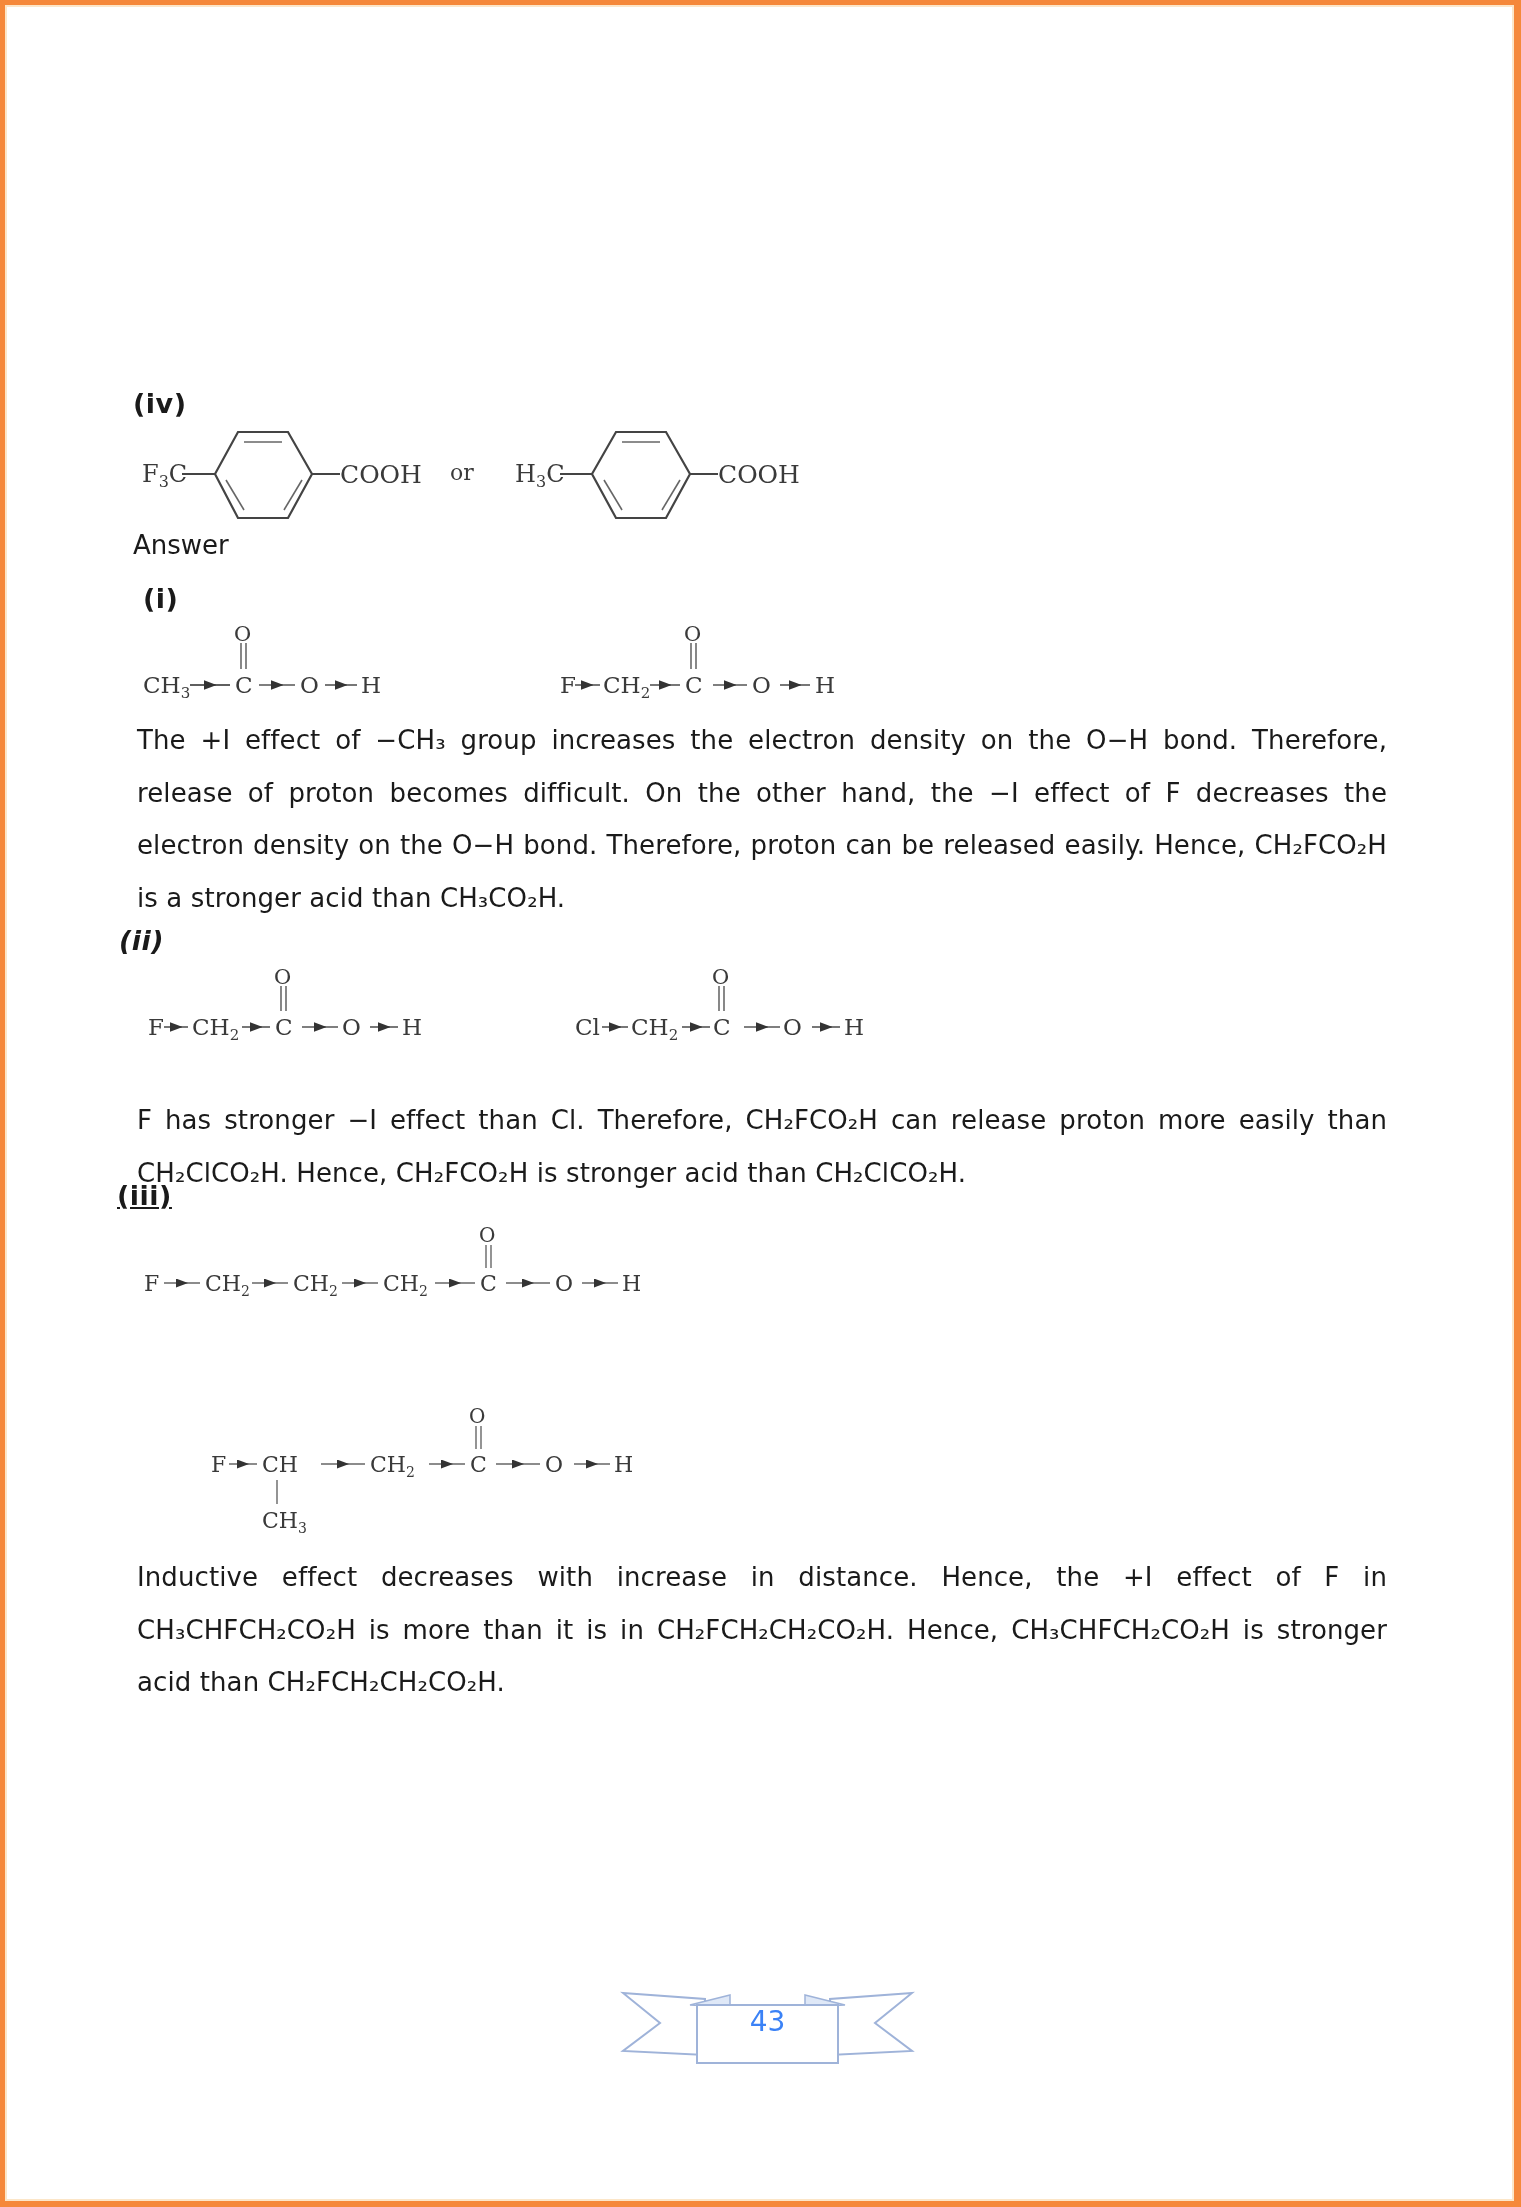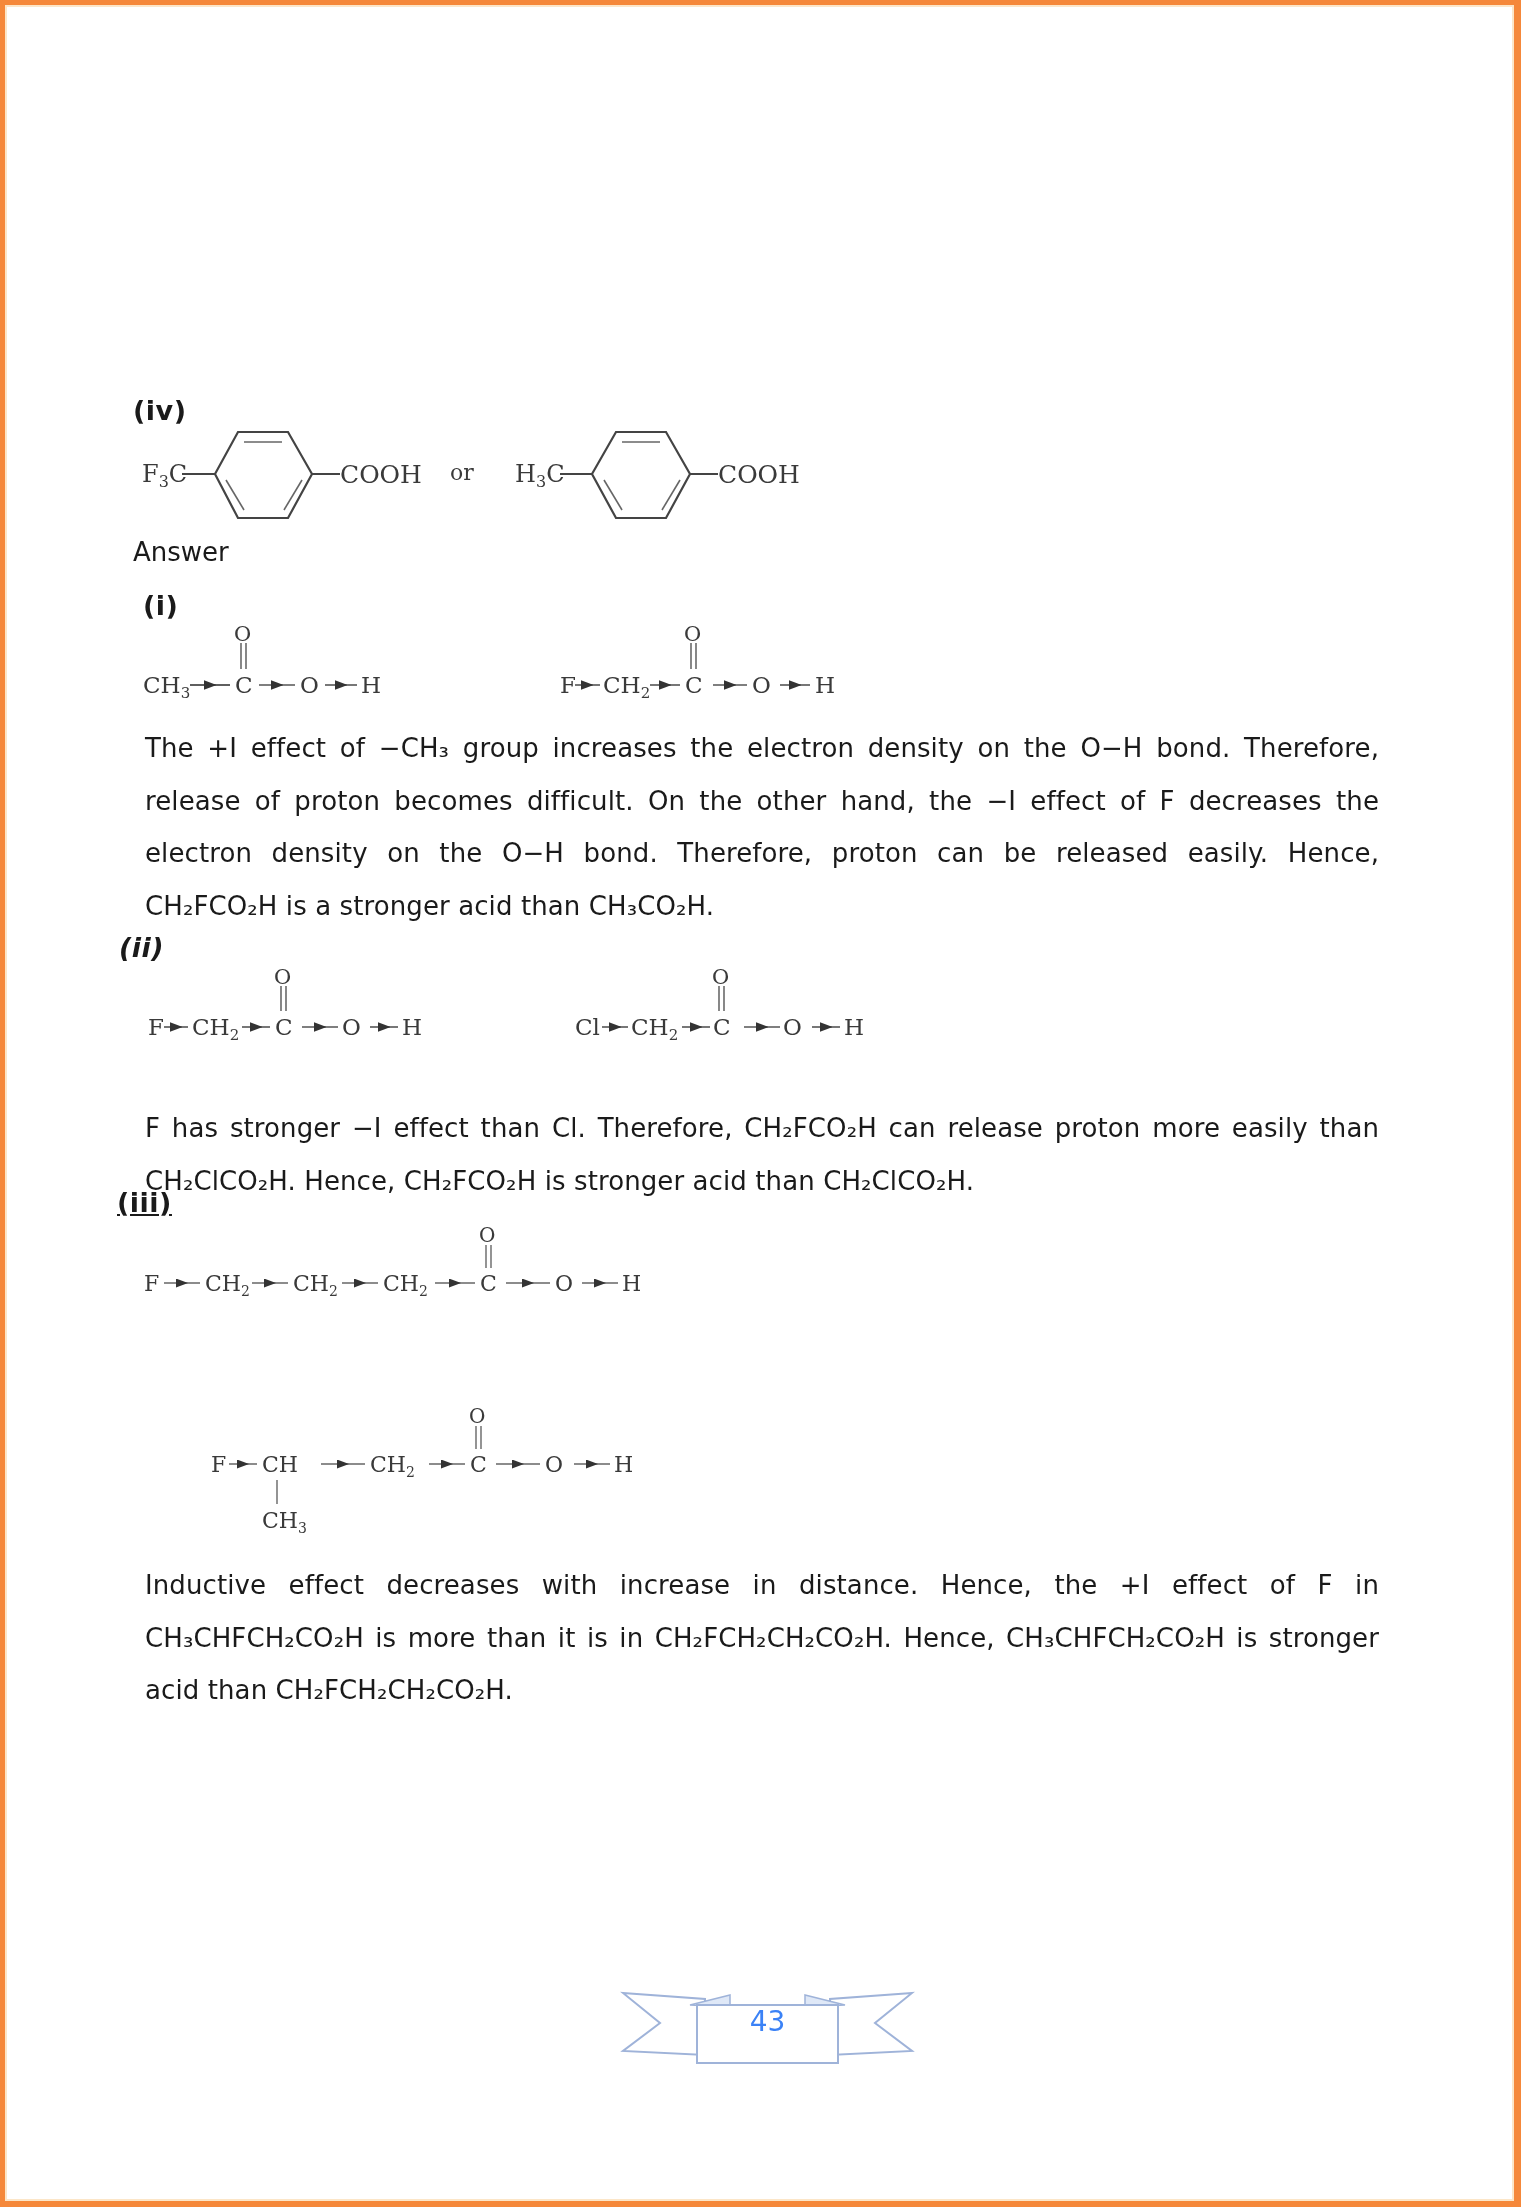--- a/index.html
+++ b/index.html
@@ -15,29 +15,29 @@
       border-top: 5px solid #F5883A;
       border-left: 5px solid #F5883A;
       border-right: 7px solid #F5883A;
       border-bottom: 6px solid #F5883A;
       pointer-events: none;
     }
     .page-border::after {
       content: ""; position: absolute; left: 0; top: 0; right: 0; bottom: 0;
       border: 2px solid #FCE6C8;
     }
-    .abs { position: absolute; margin-top: 7px; }
+    .abs { position: absolute; }
     .heading { font-weight: bold; font-size: 27px; letter-spacing: 0.5px; }
     .plain { font-size: 26px; }
     .para {
       position: absolute; left: 133px; width: 1258px;
       font-size: 26px; line-height: 52.5px; text-align: justify;
       letter-spacing: 0.1px;
     }
-    .para p { margin: 12px; }
+    .para p { margin: 4px; }
     .chem { position: absolute; overflow: visible; }
     .chem text { font-family: "DejaVu Serif", serif; fill: #3a3a3a; }
     .pagenum-wrap { position: absolute; left: 620px; top: 1985px; width: 295px; height: 85px; }
     .pagenum-text {
       position: absolute; left: 0; top: 20px; width: 295px; text-align: center;
       font-size: 28px; color: #3b82f6; font-family: "DejaVu Sans", sans-serif;
     }
   </style>
 </head>
 <body>

